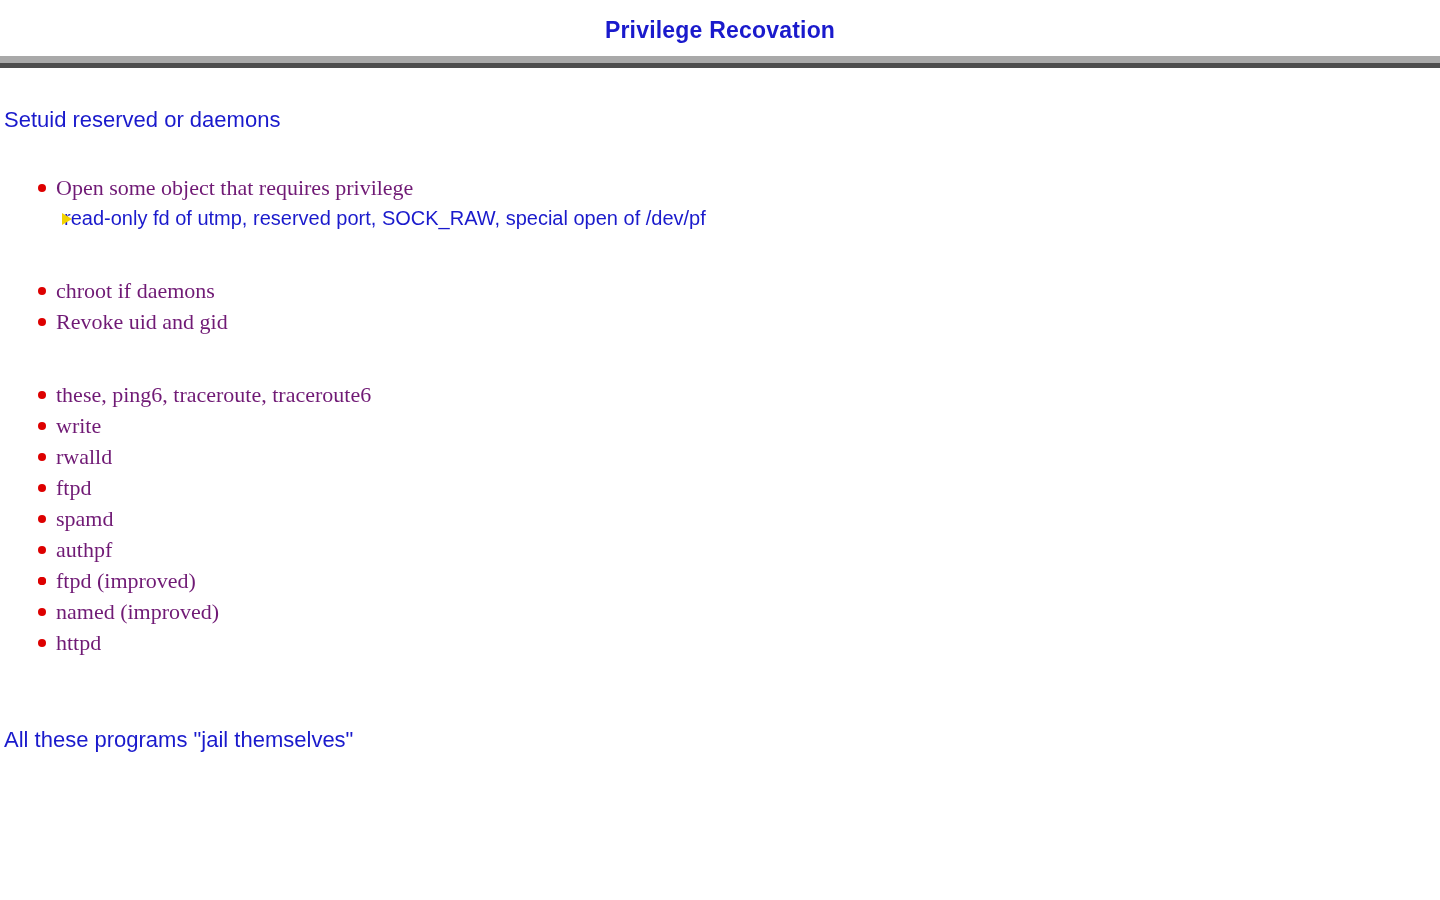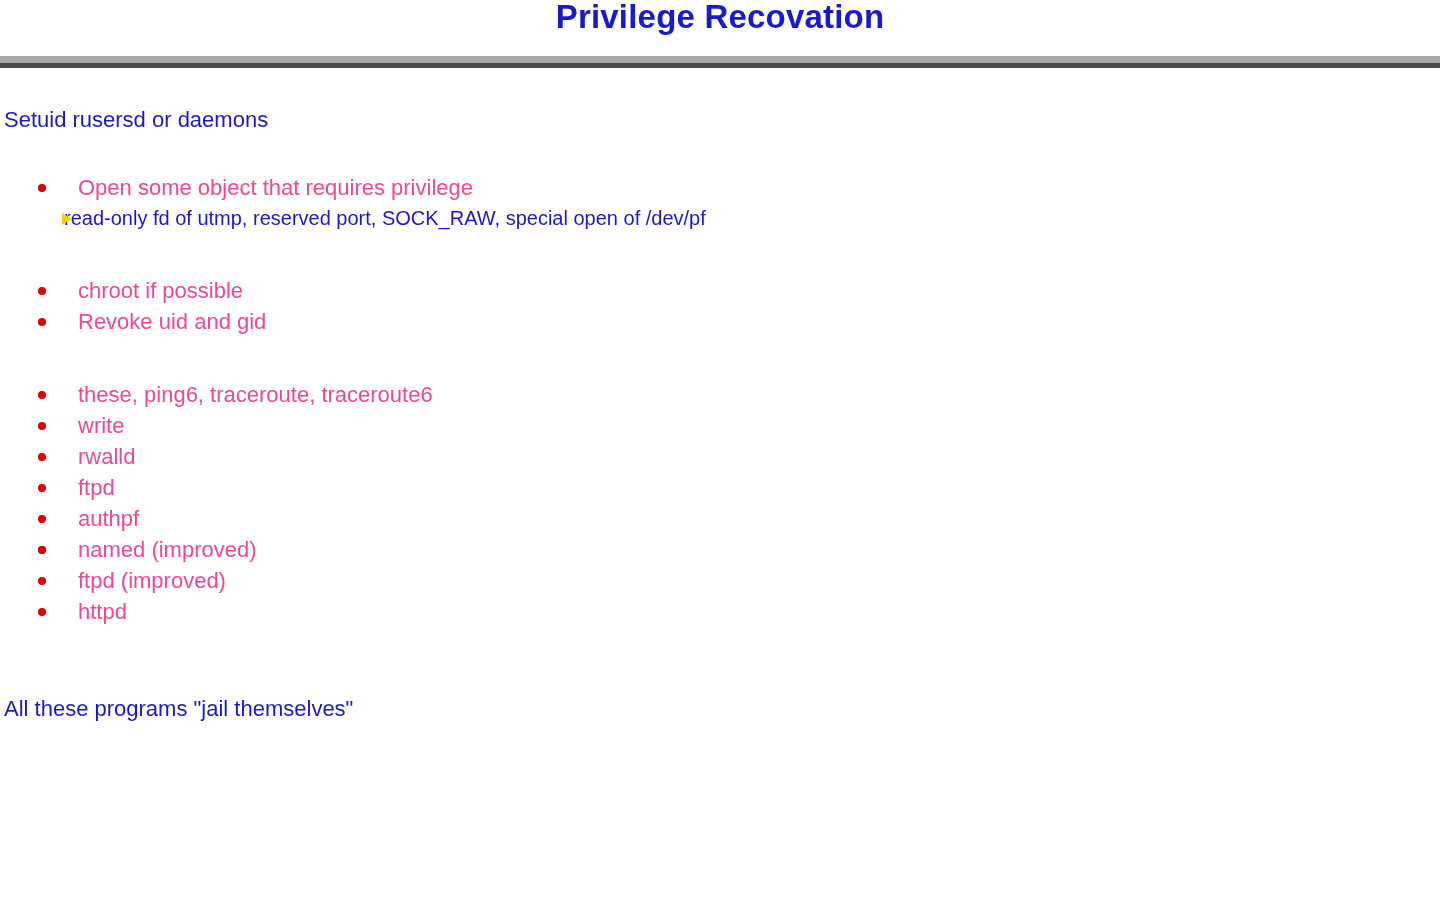--- a/index.html
+++ b/index.html
@@ -13,24 +13,25 @@
     height: 900px;
     font-family: "Liberation Sans", sans-serif;
     color: #1a1acc;
     overflow: hidden;
     position: relative;
   }
 
   
   .slide-title {
     text-align: center;
-    font-size: 33px;
+    font-size: 23px;
     font-weight: bold;
     color: #1a1acc;
     line-height: 1;
+    padding-top: 19px;
     letter-spacing: 0.2px;
   }
 
   
   .divider {
     position: absolute;
     top: 56px;
     left: 0;
     width: 1440px;
   }
@@ -62,23 +63,24 @@
 
   ul.bullets {
     list-style: none;
     margin: 0;
     padding: 0;
   }
   ul.bullets li {
     position: relative;
     font-size: 22px;
     line-height: 31px;
-    color: #ec4899;
-    padding-left: 78px;
+    color: #701a75;
+    padding-left: 56px;
     white-space: nowrap;
+    font-family: Liberation Serif, serif;
   }
   ul.bullets li .dot {
     position: absolute;
     left: 38px;
     top: 12px;
     width: 8px;
     height: 8px;
     border-radius: 50%;
     background: #dd0000;
   }
@@ -117,21 +119,21 @@
 
 <div class="divider">
   <div class="band-light"></div>
   <div class="band-dark"></div>
 </div>
 
 <div class="slide-body">
 
   <div class="gap-lg"></div>
 
-  <div class="lvl0">Setuid rusersd or daemons</div>
+  <div class="lvl0">Setuid reserved or daemons</div>
 
   <div class="gap-lg"></div>
 
   <ul class="bullets">
     <li>
       <span class="dot"></span>
       <span>Open some object that requires privilege</span>
     </li>
   </ul>
 
@@ -140,21 +142,21 @@
       <span class="tri"></span>
       <span>read-only fd of utmp, reserved port, SOCK_RAW, special open of /dev/pf</span>
     </li>
   </ul>
 
   <div class="gap-xl"></div>
 
   <ul class="bullets">
     <li>
       <span class="dot"></span>
-      <span>chroot if possible</span>
+      <span>chroot if daemons</span>
     </li>
     <li>
       <span class="dot"></span>
       <span>Revoke uid and gid</span>
     </li>
   </ul>
 
   <div class="gap-xl"></div>
 
 
@@ -170,32 +172,36 @@
     <li>
       <span class="dot"></span>
       <span>rwalld</span>
     </li>
     <li>
       <span class="dot"></span>
       <span>ftpd</span>
     </li>
     <li>
       <span class="dot"></span>
+      <span>spamd</span>
+    </li>
+    <li>
+      <span class="dot"></span>
       <span>authpf</span>
     </li>
     <li>
       <span class="dot"></span>
     </li>
     <li>
       <span class="dot"></span>
+      <span>ftpd (improved)</span>
+    </li>
+    <li>
+      <span class="dot"></span>
       <span>named (improved)</span>
-    </li>
-    <li>
-      <span class="dot"></span>
-      <span>ftpd (improved)</span>
     </li>
     <li>
       <span class="dot"></span>
       <span>httpd</span>
     </li>
   </ul>
 
   <div class="gap-xl"></div>
   <div class="gap-md"></div>
 

